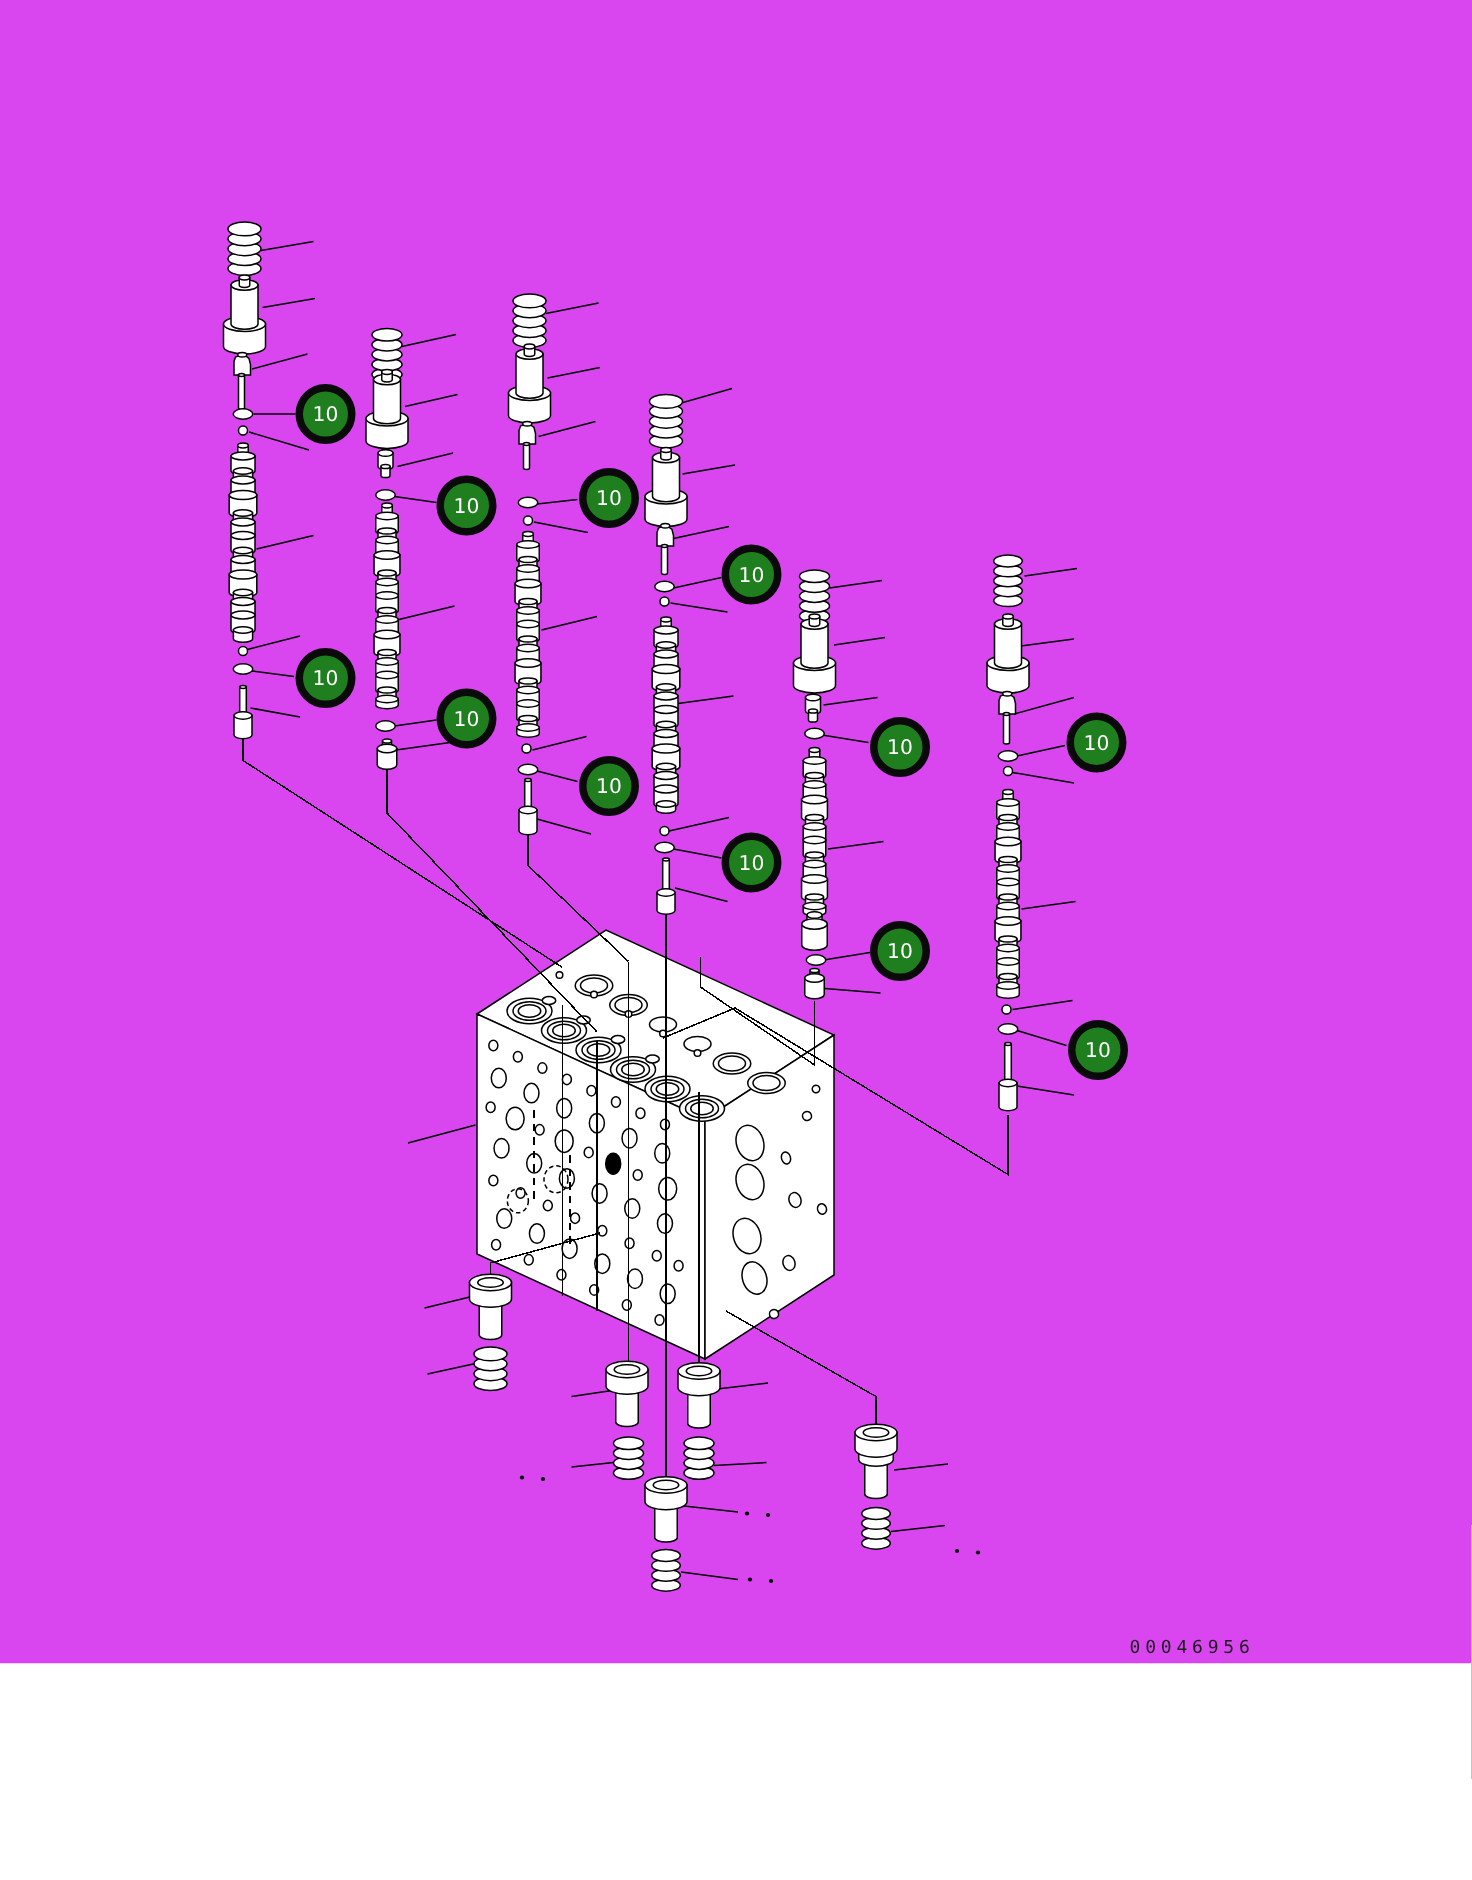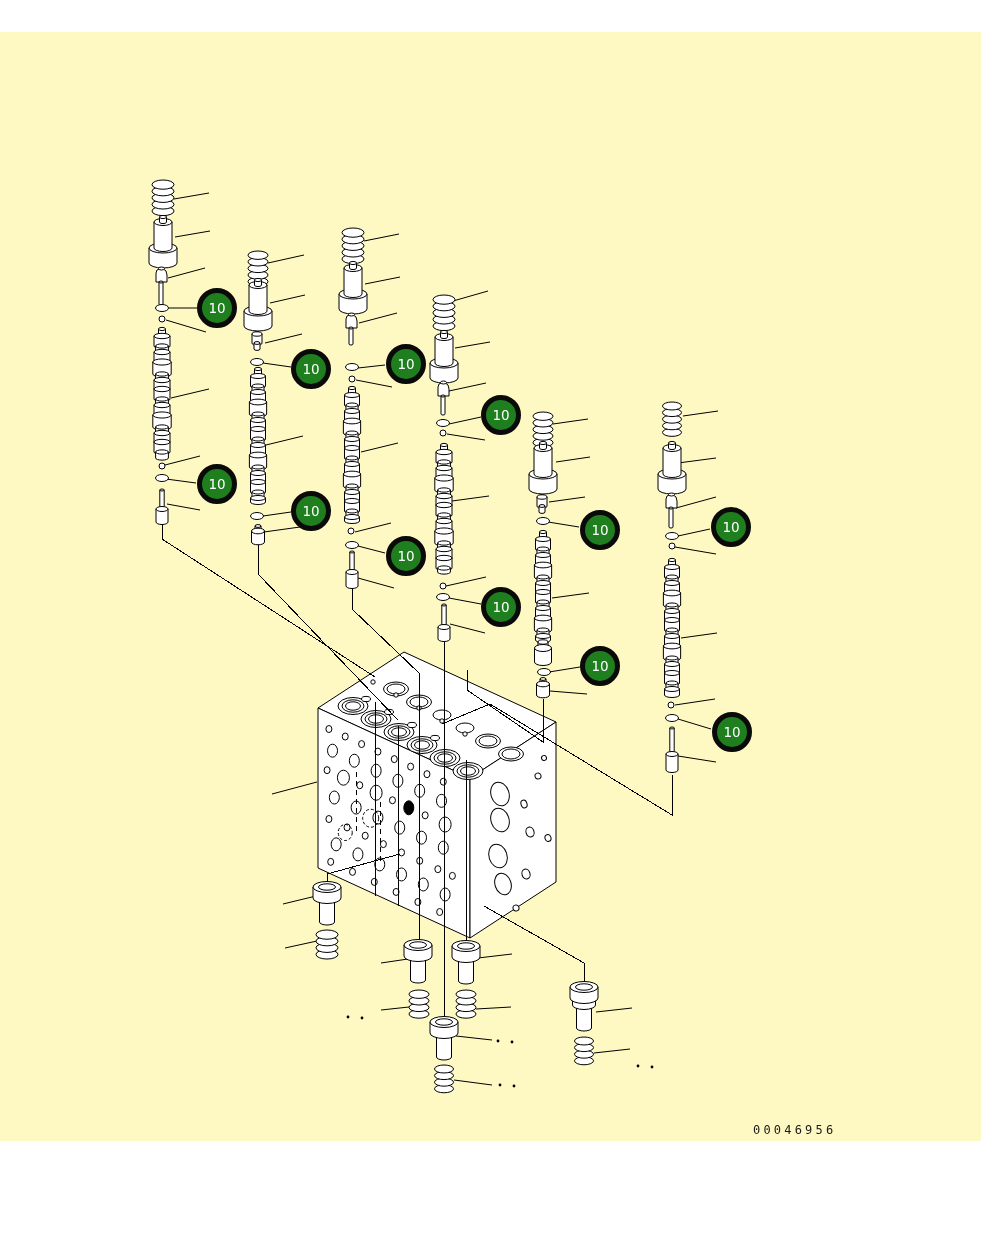--- a/index.html
+++ b/index.html
@@ -1,17 +1,17 @@
 <!DOCTYPE html>
 <html><head>
 <meta charset="utf-8">
 <style>
   html,body{margin:0;padding:0;background:#ffffff;}
-  #stage{position:relative;width:981px;height:1109px;background:#fef9c3;overflow:hidden;
-         font-family:"DejaVu Sans","Liberation Sans",sans-serif;margin-top:32px;}
+  #stage{position:relative;width:981px;height:1109px;background:#d946ef;overflow:hidden;
+         font-family:"DejaVu Sans","Liberation Sans",sans-serif;}
   svg{display:block;}
   .figno{font-family:"DejaVu Sans Mono","Liberation Mono",monospace;font-size:12px;letter-spacing:3.2px;fill:#1a1a1a;}
   .balloon-label{font-family:"DejaVu Sans","Liberation Sans",sans-serif;font-size:13.5px;fill:#fff;}
 </style>
 </head>
 <body>
 
 <div id="stage">
   <svg id="cv" width="981" height="1253" viewBox="0 0 981 1253" xmlns="http://www.w3.org/2000/svg">
     <g id="drawing">

